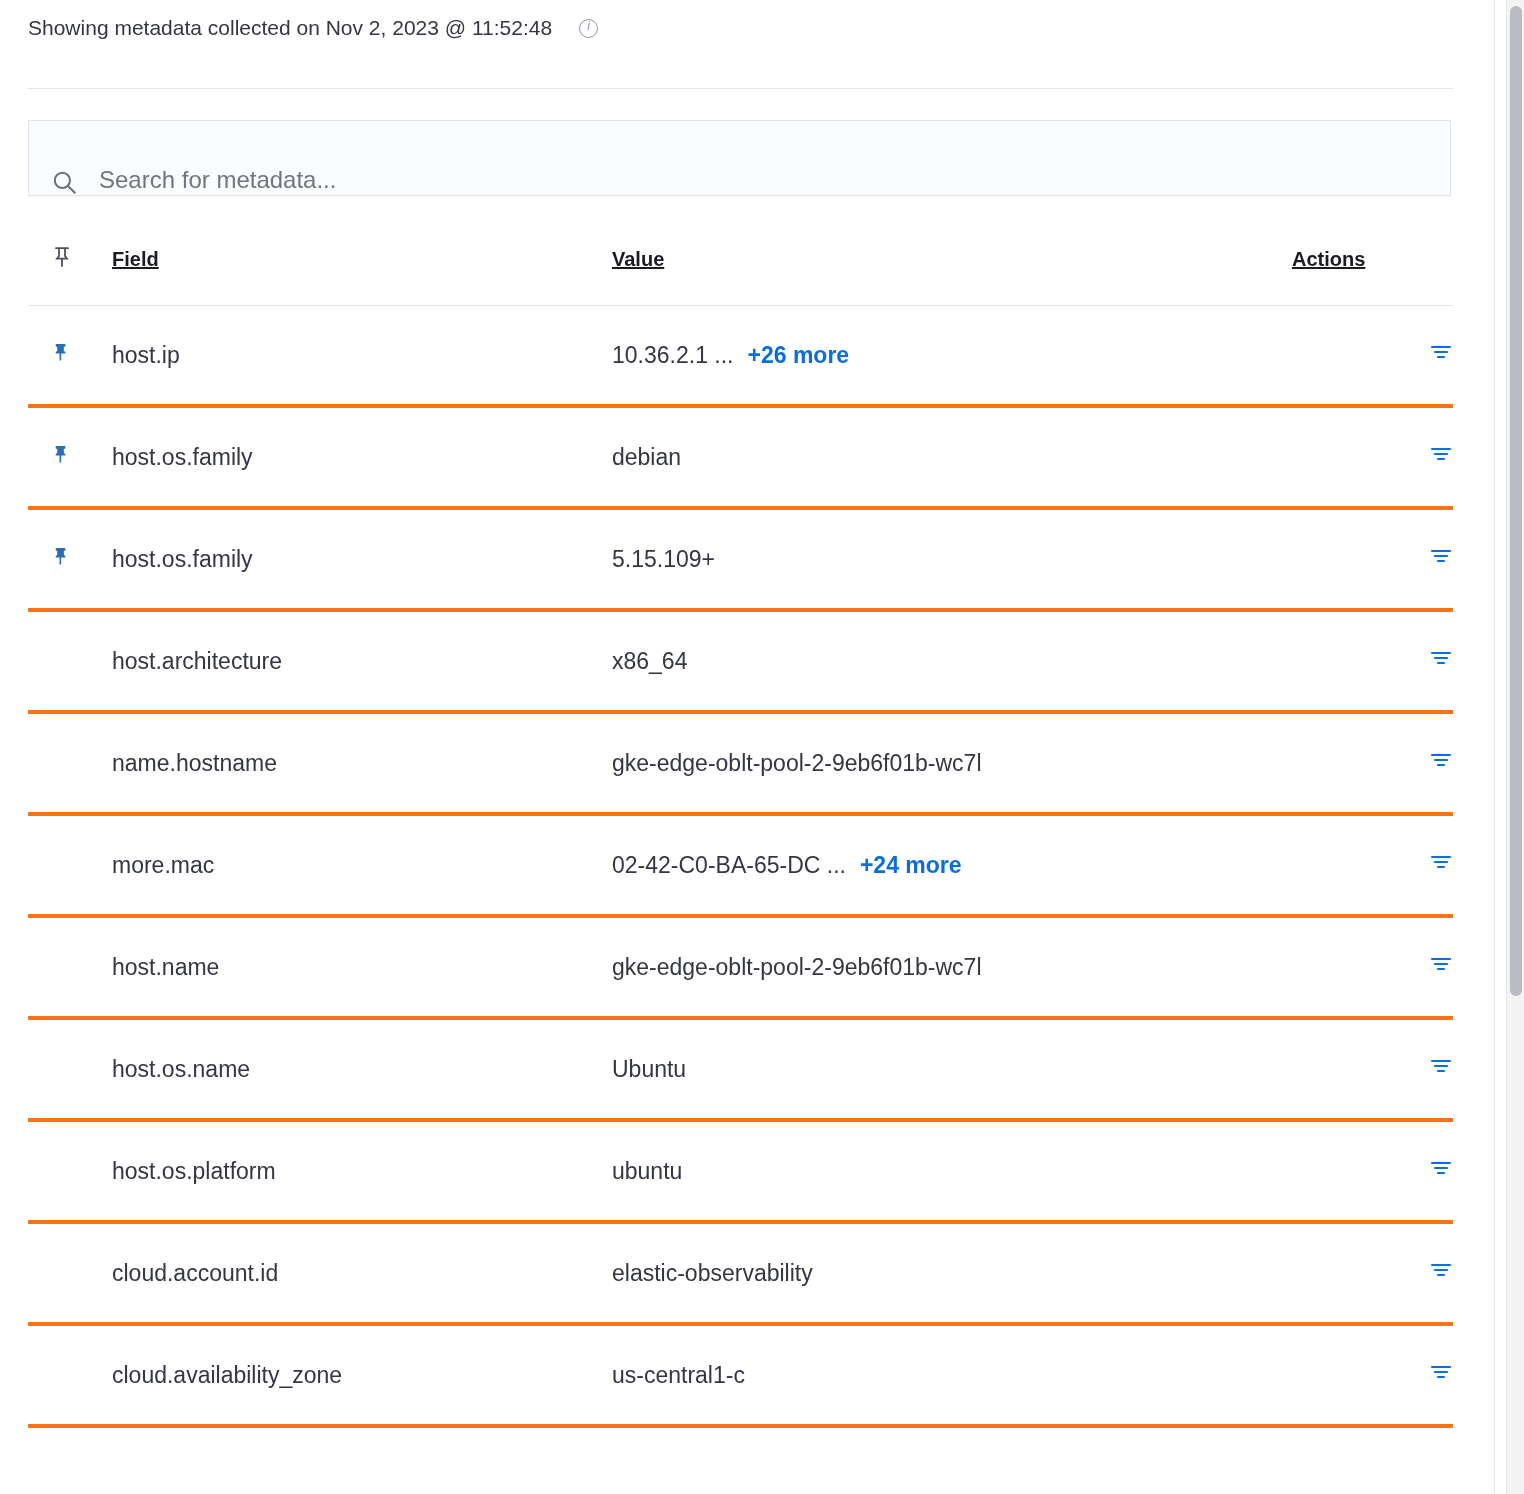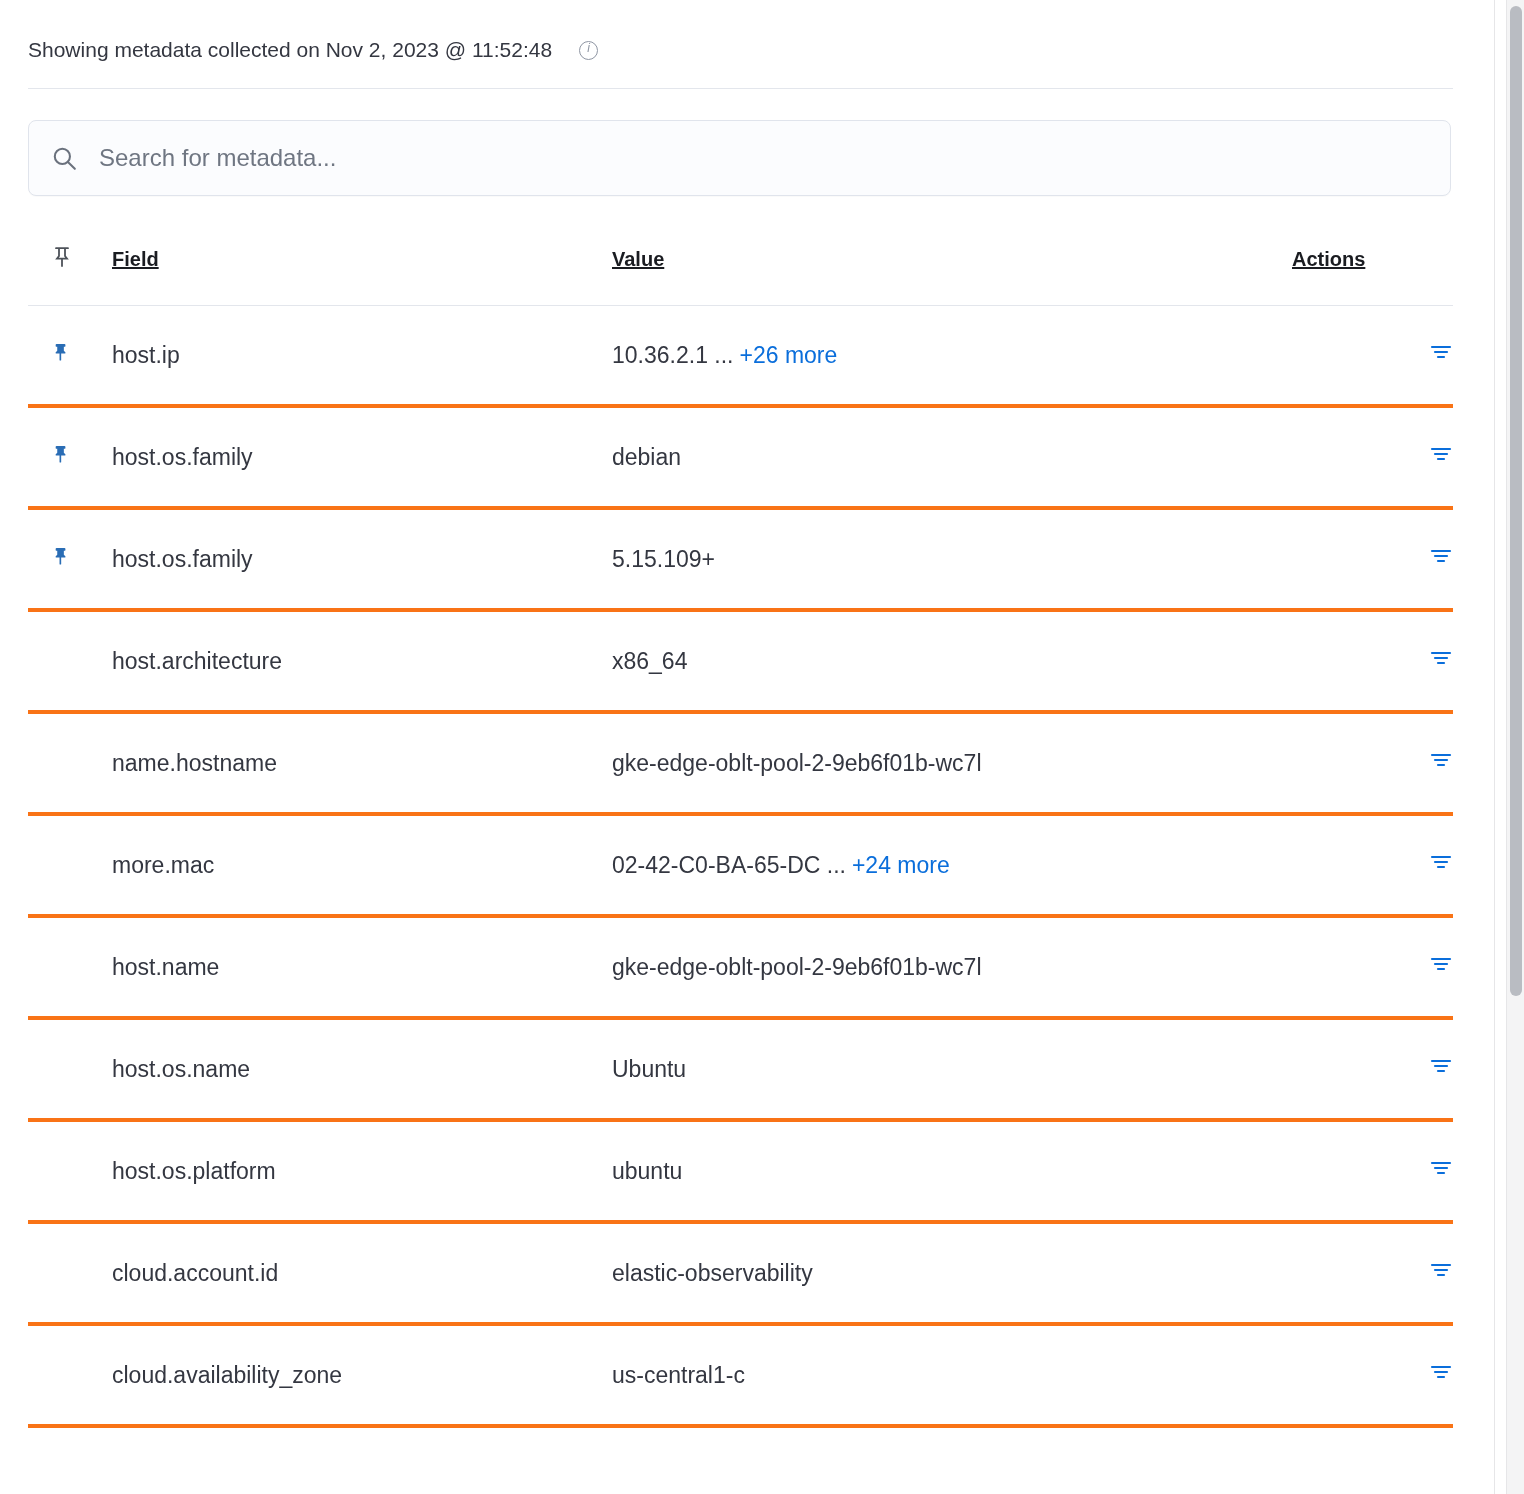--- a/index.html
+++ b/index.html
@@ -21,21 +21,21 @@
     left: 0;
     top: 0;
     width: 1496px;
     height: 1494px;
     background: #ffffff;
     overflow: hidden;
   }
   .meta-line {
     position: absolute;
     left: 28px;
-    top: 38px;
+    top: 16px;
     font-size: 21px;
     color: #343741;
     display: flex;
     align-items: center;
     gap: 27px;
     white-space: nowrap;
   }
   .meta-line .info-icon {
     display: inline-block;
     width: 17px;
@@ -65,24 +65,24 @@
     background: #e3e6ec;
   }
   .search-wrap {
     position: absolute;
     left: 28px;
     top: 120px;
     width: 1423px;
     height: 76px;
     box-sizing: border-box;
     border: 1px solid #e0e4ec;
-    border-radius: 8px;
+    border-radius: 0;
     background: #fbfcfe;
     display: flex;
-    align-items: center;
+    align-items: flex-end;
     padding: 0 22px;
     box-shadow: 0 1px 0 rgba(0,0,0,0.02);
   }
   .search-icon {
     width: 26px;
     height: 26px;
     flex: none;
     margin-right: 20px;
     color: #6a717d;
   }
@@ -136,23 +136,23 @@
 
   .pin-head {
     display: inline-block;
     margin-left: 22px;
   }
   .pin-cell {
     padding-left: 22px !important;
   }
   .value-more {
     color: #0a6edb;
-    font-weight: normal;
+    font-weight: bold;
     cursor: pointer;
-    margin-left: 6px;
+    margin-left: 14px;
   }
   .filter-icon {
     display: inline-block;
     width: 24px;
     height: 24px;
     color: #0a6edb;
     cursor: pointer;
   }
   .pin-icon-head {
     color: #4d5259;

